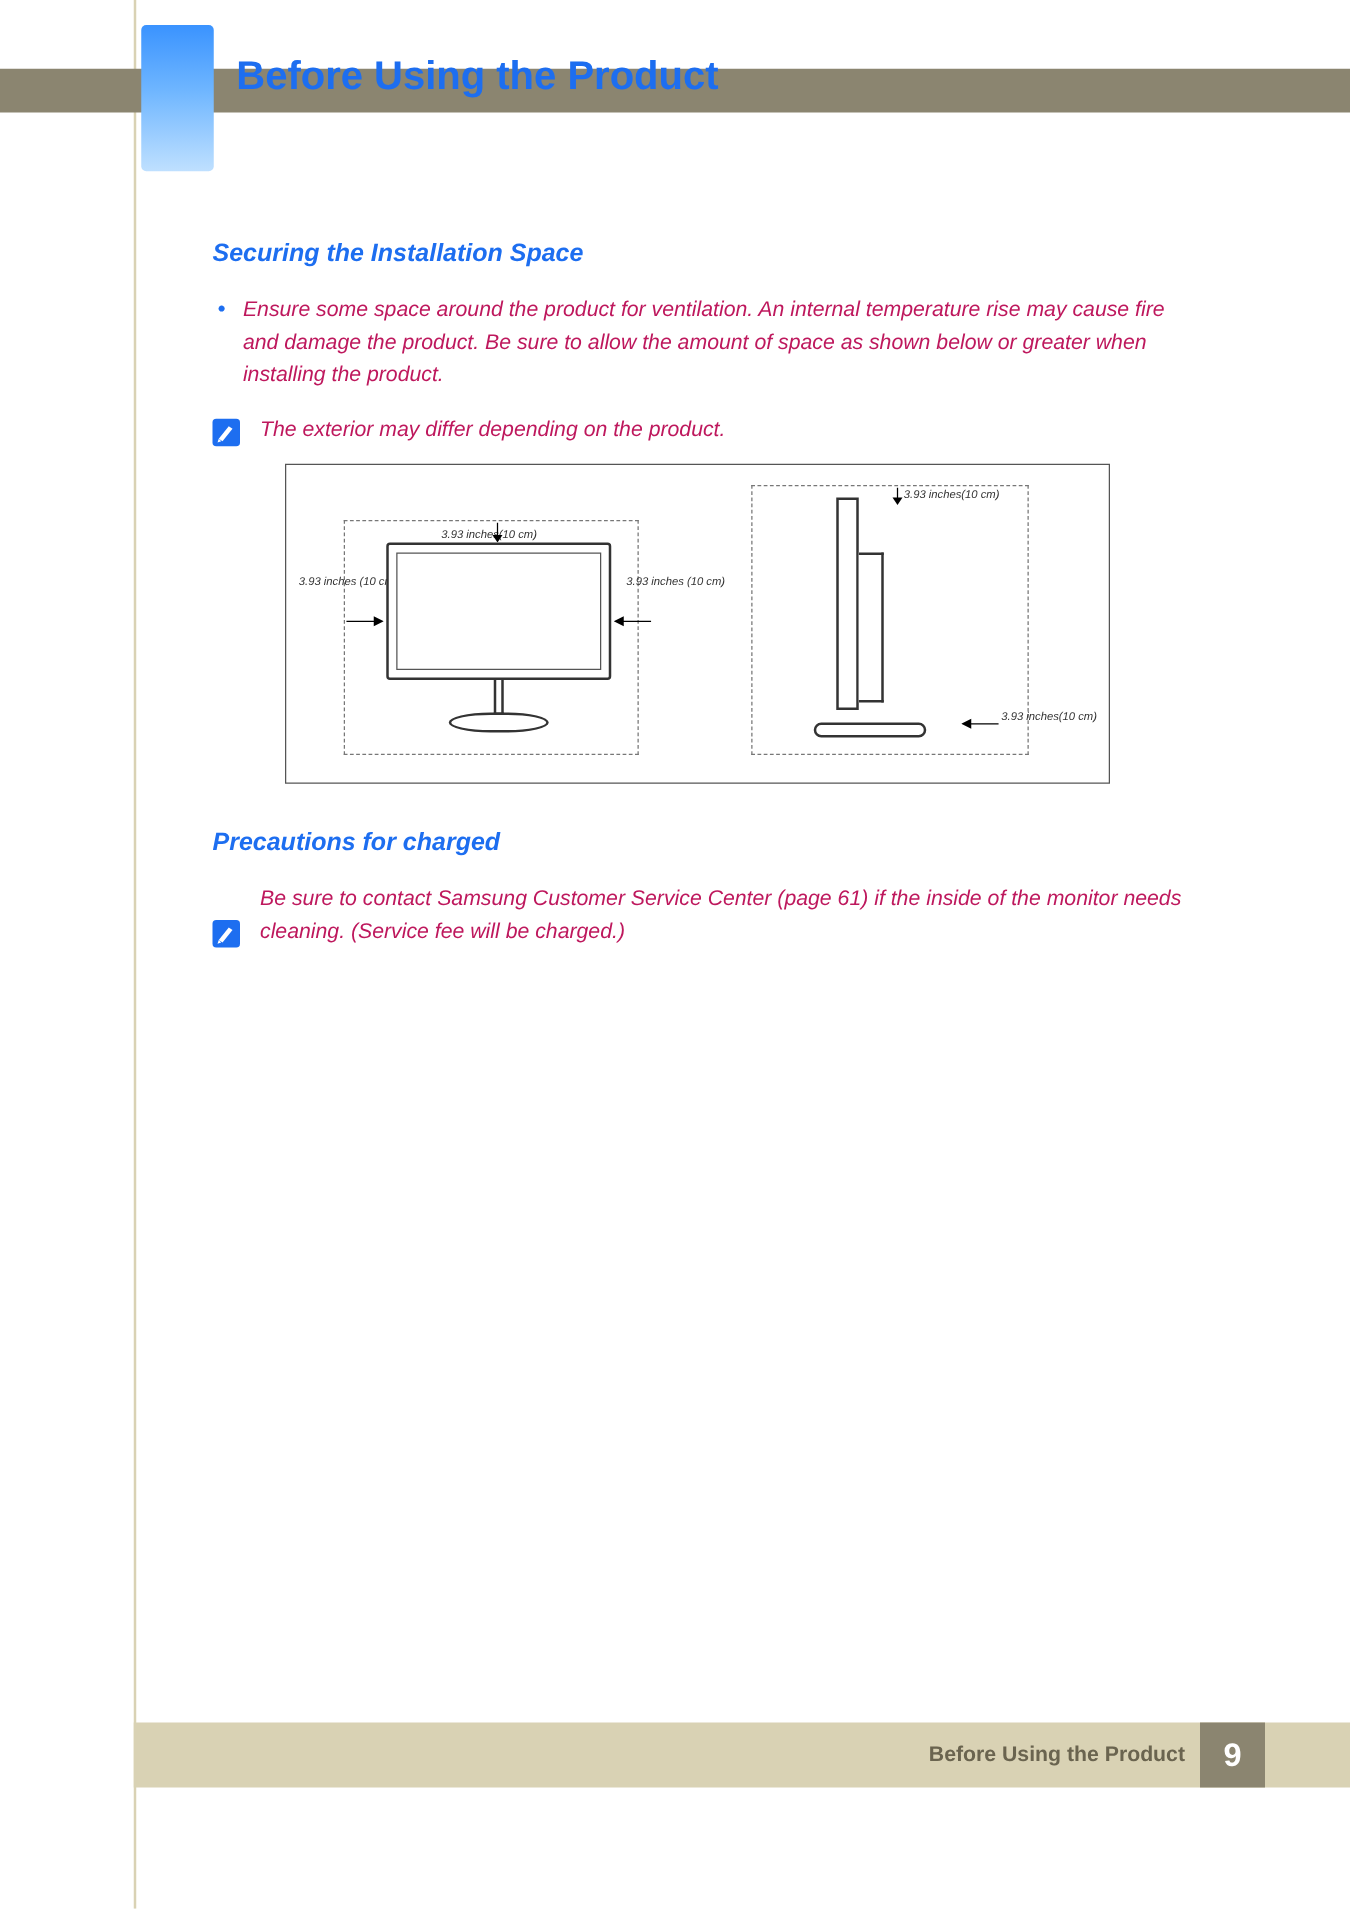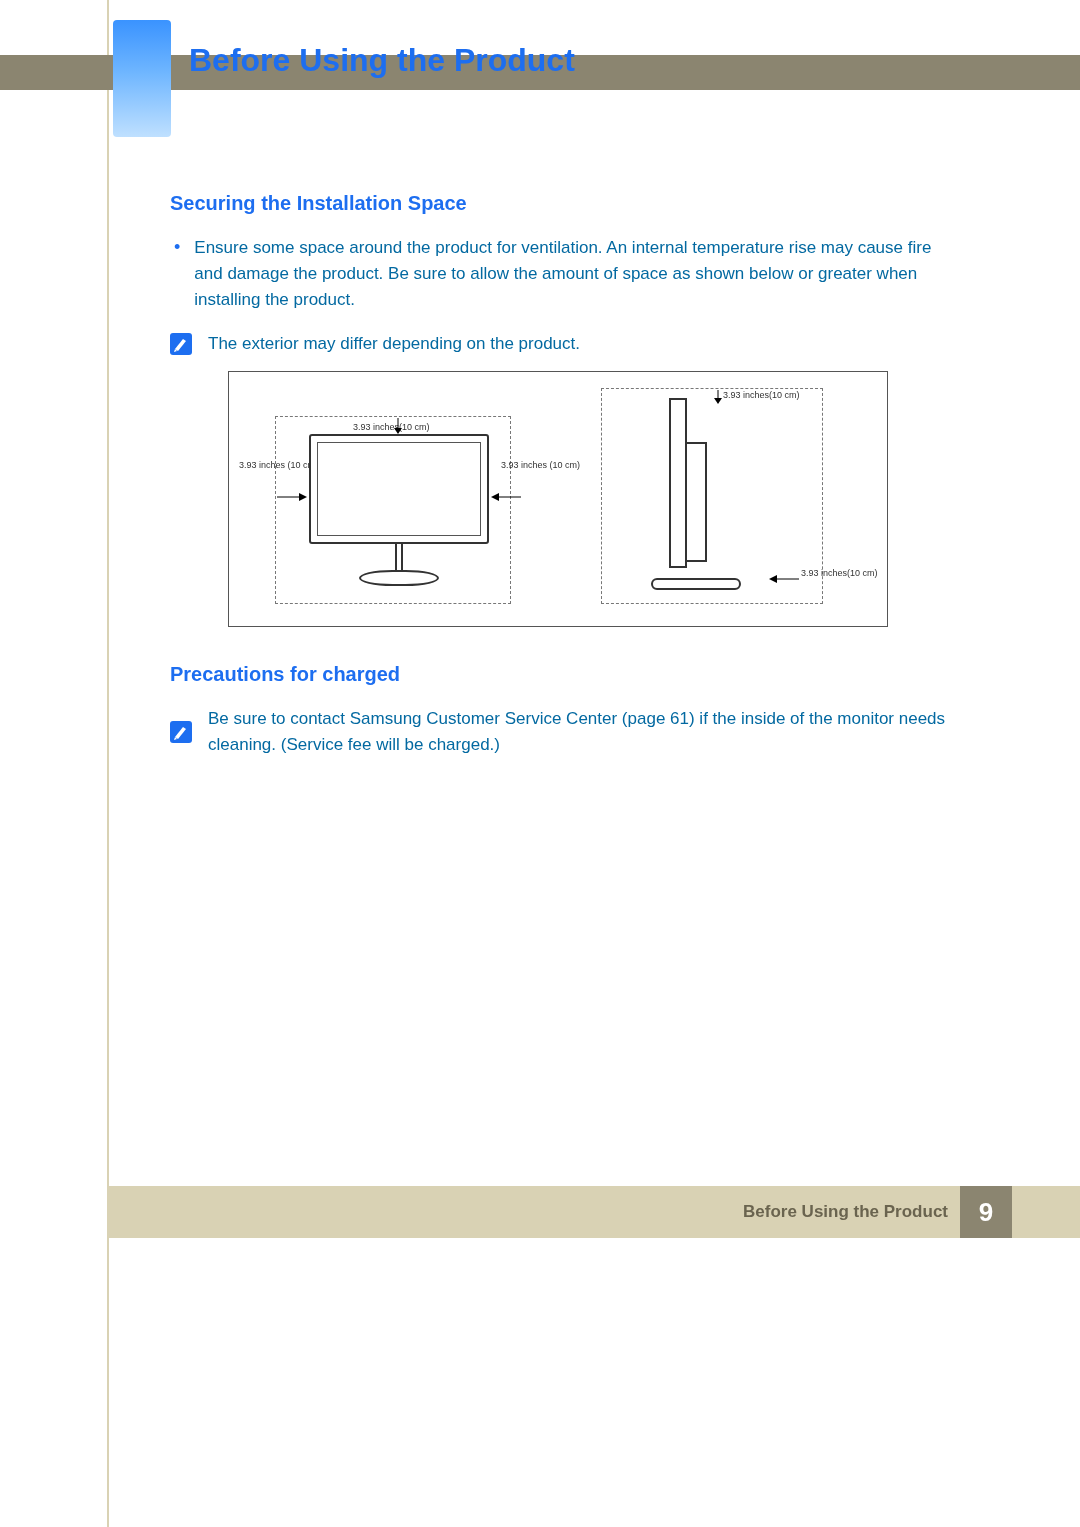--- a/index.html
+++ b/index.html
@@ -1,36 +1,36 @@
 <!DOCTYPE html>
 <html><head>
 <meta charset="utf-8">
 <style>
   * { margin: 0; padding: 0; box-sizing: border-box; }
   html, body { width: 1080px; height: 1527px; background: #ffffff; font-family: Arial, Helvetica, sans-serif; color: #333; }
-  .page { position: relative; width: 1080px; height: 1238px; }
+  .page { position: relative; width: 1080px; height: 1430px; }
 
   
   .header-band { position: absolute; left: 0; top: 55px; width: 1080px; height: 35px; background: #8b8570; }
   .header-tab  { position: absolute; left: 113px; top: 20px; width: 58px; height: 117px;
                  background: linear-gradient(180deg, #3a93ff 0%, #6fb6ff 45%, #bfe0ff 100%);
                  border-radius: 4px; }
   .page-title  { position: absolute; left: 189px; top: 42px; font-size: 32px; font-weight: 700; color: #1d6ef0; }
 
   
   .left-rule { position: absolute; left: 107px; top: 0; width: 2px; height: 1527px; background: #d9d2b4; }
 
   
-  .content { position: absolute; left: 170px; top: 192px; width: 790px; }
+  .content { position: absolute; left: 170px; top: 192px; width: 790px; font-style: italic; }
   .h2 { font-size: 20px; font-weight: 700; color: #1d6ef0; margin-bottom: 20px; }
   .bullet-row { display: flex; align-items: flex-start; margin-bottom: 18px; }
   .bullet-dot { color: #1d6ef0; font-size: 18px; line-height: 24px; margin-right: 14px; margin-left: 4px; }
-  .body-text { font-size: 17px; line-height: 26px; color: #0369a1; }
+  .body-text { font-size: 17px; line-height: 26px; color: #be185d; }
 
-  .note-row { display: flex; align-items: center; margin-top: 8px; margin-bottom: 14px; }
+  .note-row { display: flex; align-items: flex-end; margin-top: 8px; margin-bottom: 14px; }
   .note-icon { width: 22px; height: 22px; flex: 0 0 22px; margin-right: 16px; background: #1d6ef0; border-radius: 3px; position: relative; }
   .note-icon svg { position: absolute; left: 2px; top: 2px; }
 
   
   .diagram-wrap { margin-left: 58px; margin-top: 6px; margin-bottom: 36px; }
   .diagram-box { width: 660px; height: 256px; border: 1px solid #555; background: #fff; padding: 10px 14px; display: flex; gap: 30px; }
   .diagram-cell { flex: 1; position: relative; }
 
   .clearance { position: absolute; border: 1px dashed #777; }
   .monitor-front .clearance { left: 32px; top: 34px; right: 32px; bottom: 12px; }

